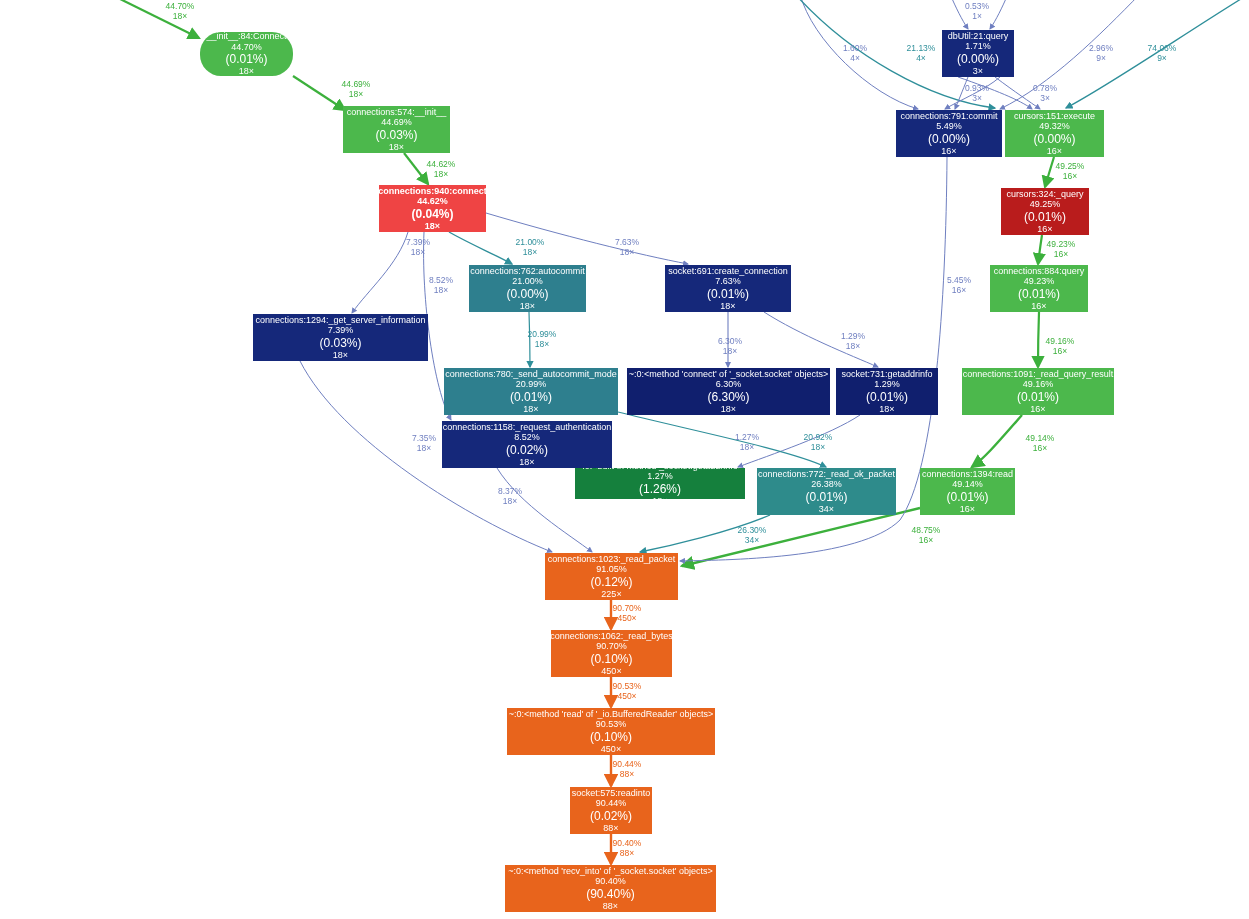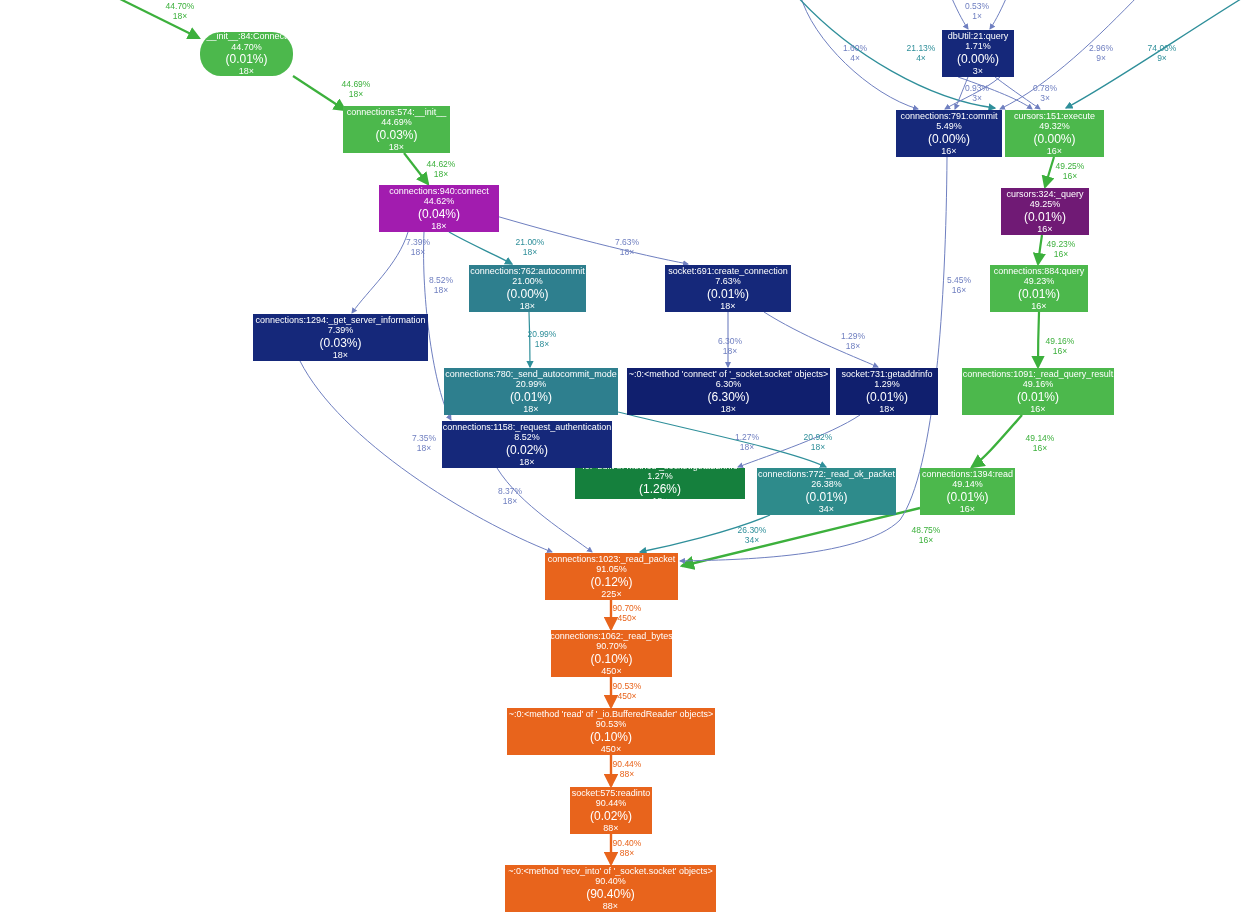--- a/index.html
+++ b/index.html
@@ -129,21 +129,21 @@
     <span class="pct">44.70%</span>
     <span class="self">(0.01%)</span>
     <span class="cnt">18×</span>
   </div>
   <div class="node" style="left: 343px; top: 106px; width: 107px; height: 47px; background: rgb(76, 184, 76);">
     <span class="nm">connections:574:__init__</span>
     <span class="pct">44.69%</span>
     <span class="self">(0.03%)</span>
     <span class="cnt">18×</span>
   </div>
-  <div class="node" style="left: 379px; top: 185px; width: 120px; height: 47px; background: #a21caf;">
+  <div class="node" style="left: 379px; top: 185px; width: 107px; height: 47px; background: #ef4444; font-weight: bold;">
     <span class="nm">connections:940:connect</span>
     <span class="pct">44.62%</span>
     <span class="self">(0.04%)</span>
     <span class="cnt">18×</span>
   </div>
   <div class="node" style="left: 253px; top: 314px; width: 175px; height: 47px; background: rgb(21, 40, 122);">
     <span class="nm">connections:1294:_get_server_information</span>
     <span class="pct">7.39%</span>
     <span class="self">(0.03%)</span>
     <span class="cnt">18×</span>
@@ -213,21 +213,21 @@
     <span class="pct">5.49%</span>
     <span class="self">(0.00%)</span>
     <span class="cnt">16×</span>
   </div>
   <div class="node" style="left: 1005px; top: 110px; width: 99px; height: 47px; background: rgb(76, 184, 76);">
     <span class="nm">cursors:151:execute</span>
     <span class="pct">49.32%</span>
     <span class="self">(0.00%)</span>
     <span class="cnt">16×</span>
   </div>
-  <div class="node" style="left: 1001px; top: 188px; width: 88px; height: 47px; background: #701a75;">
+  <div class="node" style="left: 1001px; top: 188px; width: 88px; height: 47px; background: #b91c1c;">
     <span class="nm">cursors:324:_query</span>
     <span class="pct">49.25%</span>
     <span class="self">(0.01%)</span>
     <span class="cnt">16×</span>
   </div>
   <div class="node" style="left: 990px; top: 265px; width: 98px; height: 47px; background: rgb(76, 184, 76);">
     <span class="nm">connections:884:query</span>
     <span class="pct">49.23%</span>
     <span class="self">(0.01%)</span>
     <span class="cnt">16×</span>

